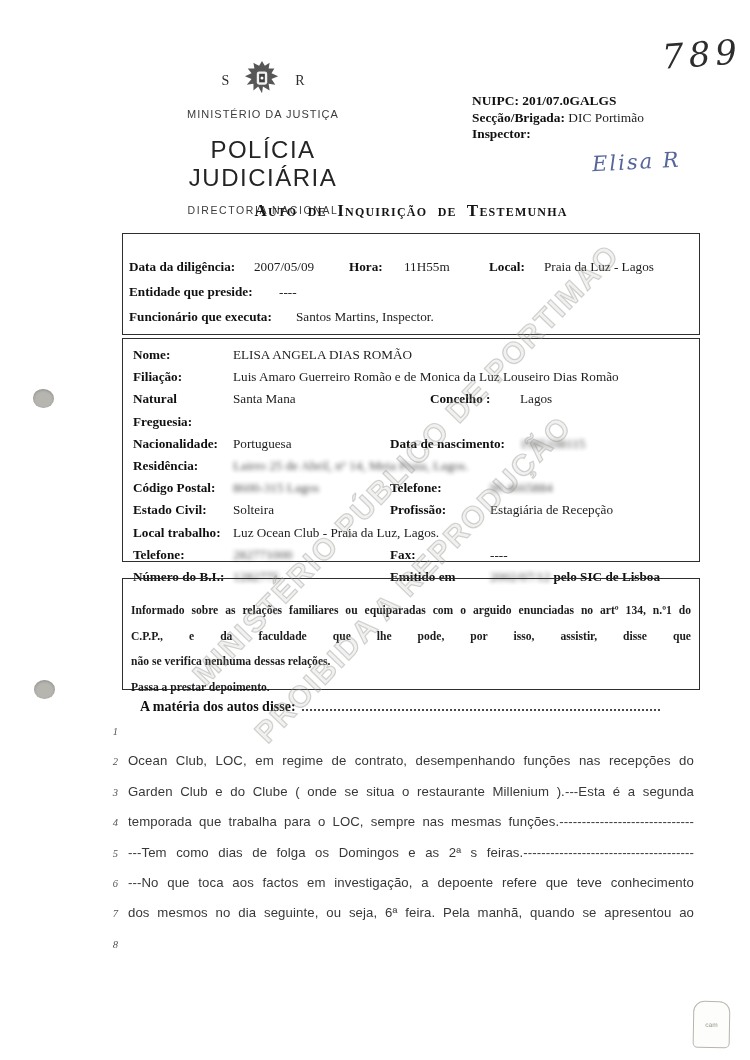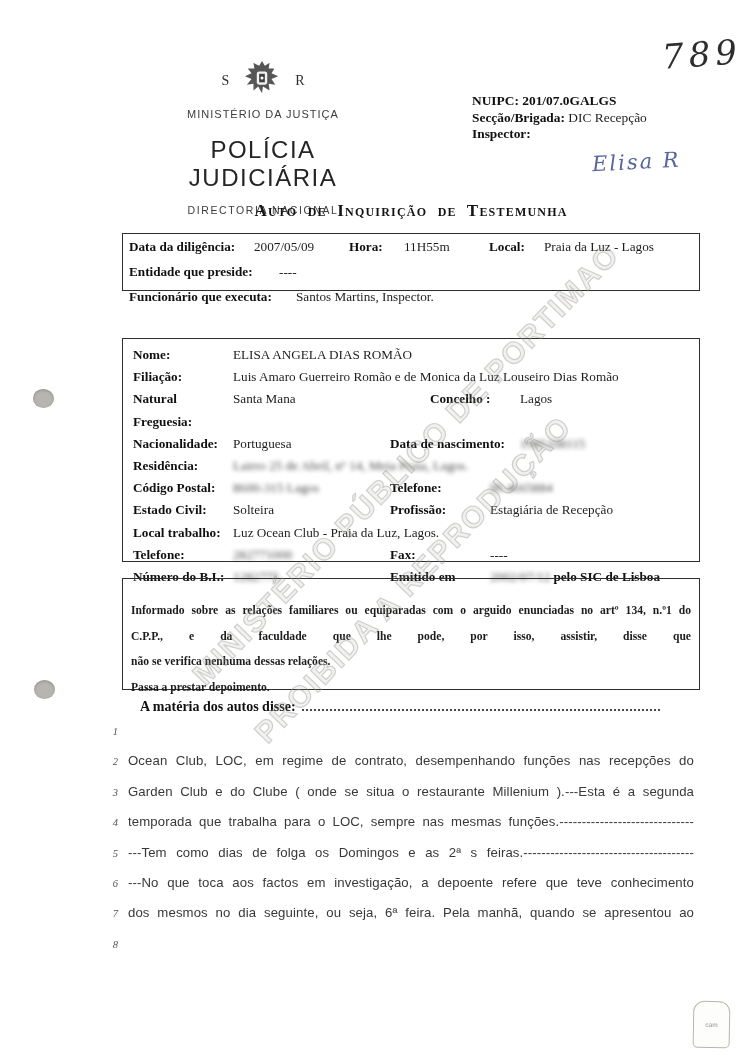--- a/index.html
+++ b/index.html
@@ -33,21 +33,21 @@
   .hdr-right .lab{font-weight:bold;}
   
   .doc-title{
     position:absolute; left:122px; top:201px; width:578px; text-align:center;
     font-variant:small-caps; font-weight:bold; font-size:17px; letter-spacing:1.2px;
     word-spacing:5px; color:#141414;
   }
   
   .box{position:absolute; left:122px; width:578px; border:1.5px solid #2e2e2e;
     box-sizing:border-box; background:transparent;}
-  .box1{top:233px; height:58px; padding:0 6px;}
+  .box1{top:233px; height:102px; padding:20px 6px;}
   .box1 .row{display:flex; line-height:25px; font-size:13.2px;}
   .lab{font-weight:bold; color:#101010;}
   .val{color:#1d1d1d;}
   .w125{width:125px; flex-shrink:0;} .w95{width:95px; flex-shrink:0;}
   .w55{width:55px; flex-shrink:0;}  .w85{width:85px; flex-shrink:0;}
   .w138{width:138px; flex-shrink:0;} .w155{width:155px; flex-shrink:0;}
   .vml{margin-left:12px;}
   .box2{top:338px; height:224px; padding:5px 10px;}
   .box2 .row{display:flex; line-height:22.2px; font-size:13.2px;}
   .c-lab1{width:100px; flex-shrink:0;}
@@ -116,21 +116,21 @@
     <div class="division">DIRECTORIA NACIONAL</div>
   </div>
 
   <div class="hdr-right">
     <div>
       <span class="lab">NUIPC:</span>
       <span class="lab">201/07.0GALGS</span>
     </div>
     <div>
       <span class="lab">Secção/Brigada:</span>
-      <span class="val">DIC Recepção</span>
+      <span class="val">DIC Portimão</span>
     </div>
     <div>
       <span class="lab">Inspector:</span>
     </div>
   </div>
 
   <div class="hw-signature">Elisa R</div>
 
   <div class="doc-title">Auto de Inquirição de Testemunha</div>
 

